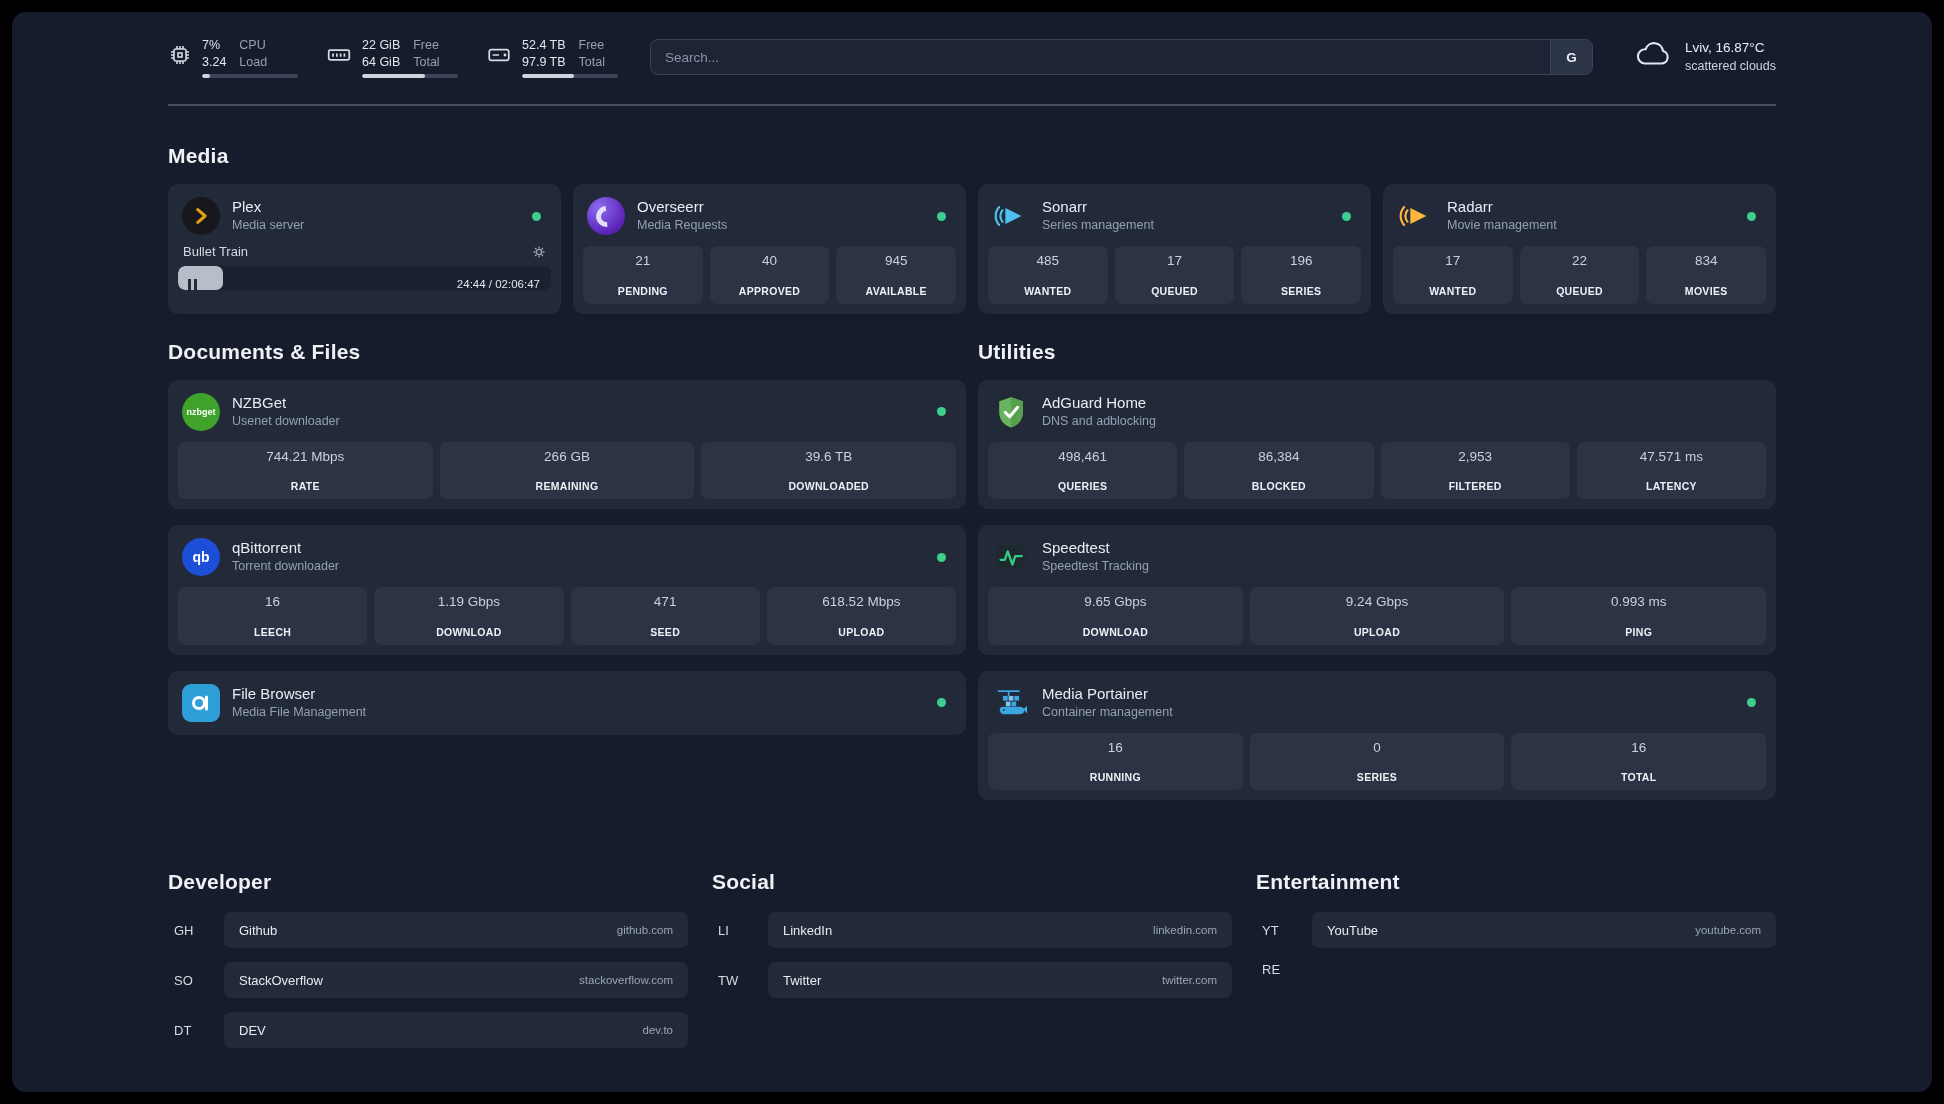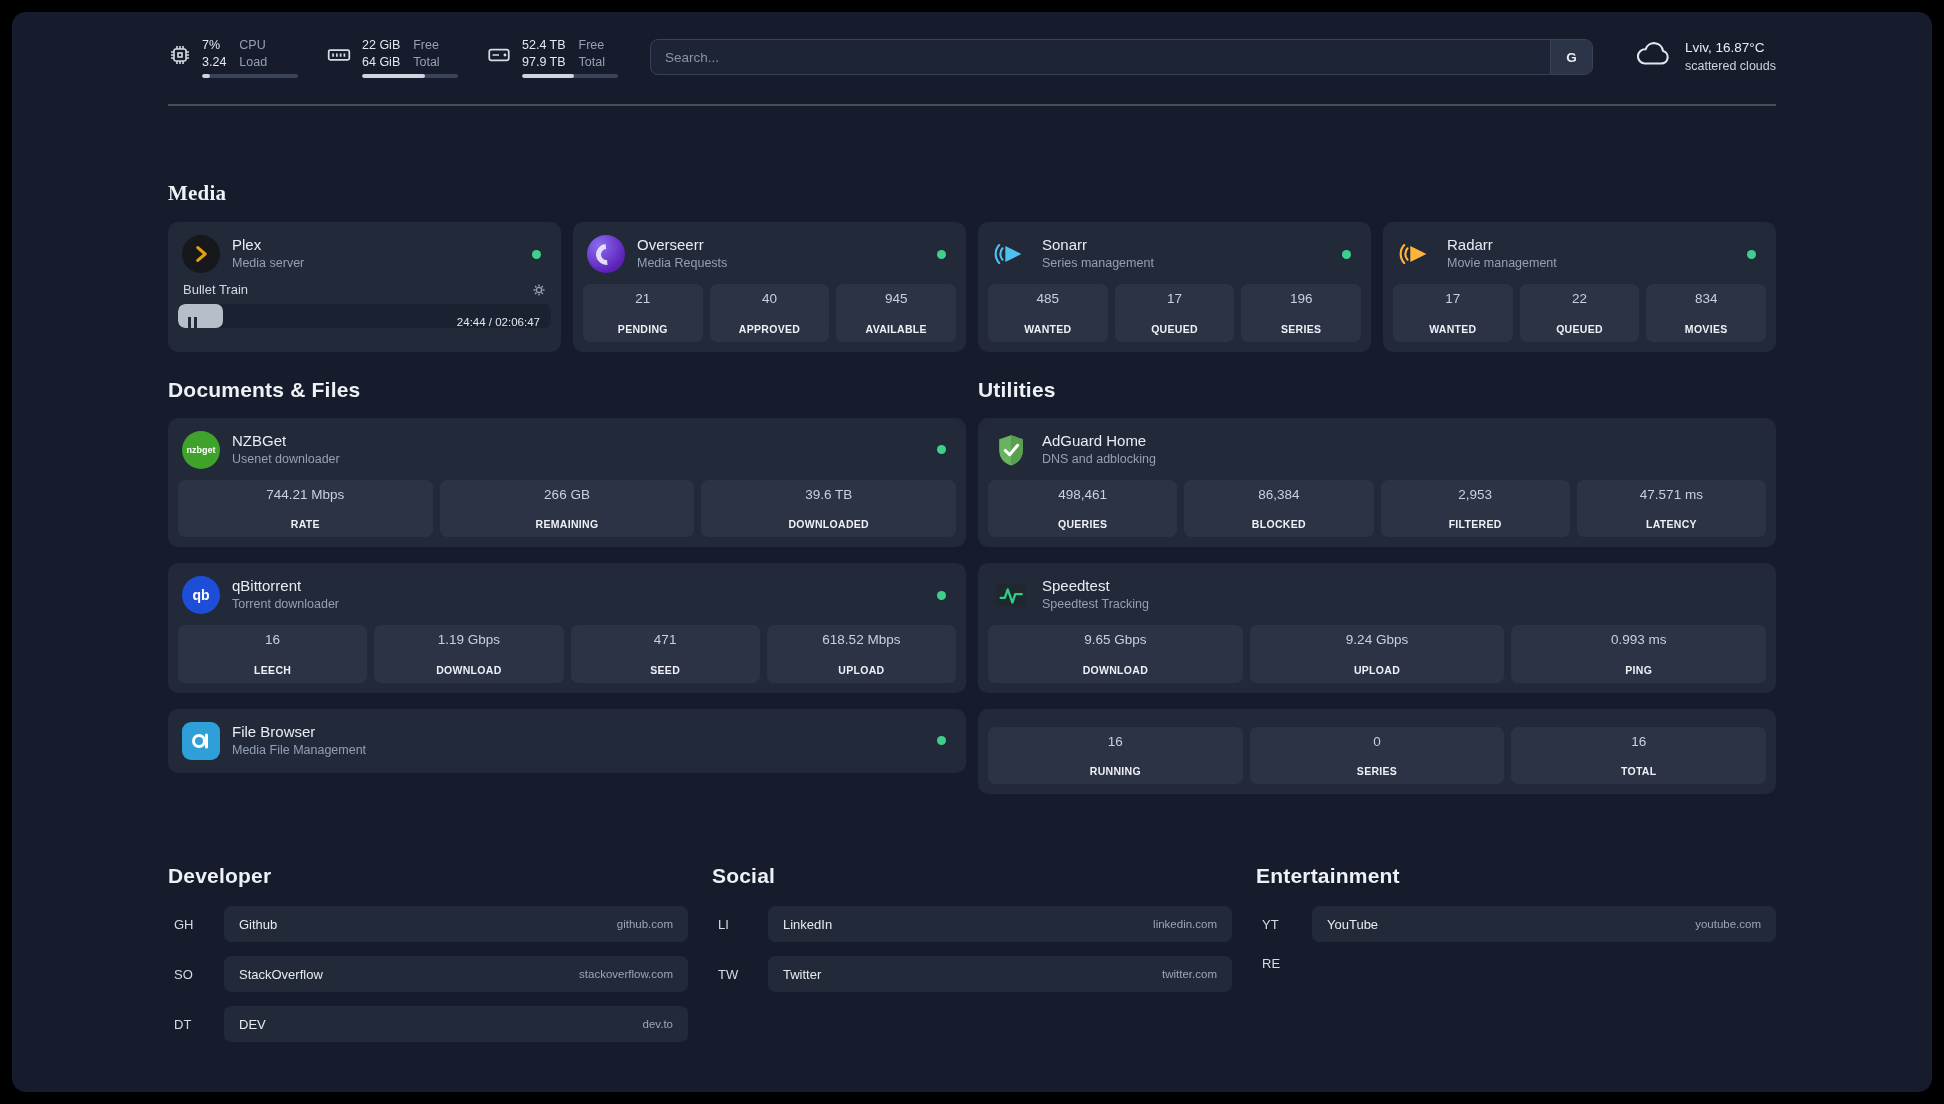--- a/index.html
+++ b/index.html
@@ -36,21 +36,21 @@
               color:#e9ecf2; font-size:13.5px; font-weight:700; cursor:pointer; font-family:inherit; }
 
   .weather { display:flex; align-items:center; gap:12px; flex:none; }
   .weather-loc { font-size:13.5px; color:#e9edf4; line-height:1.4; }
   .weather-cond { font-size:12.5px; color:#cdd4df; line-height:1.3; }
 
   .divider { border:none; border-top:2px solid rgba(255,255,255,0.22); margin-top:24px; }
 
   
   h2.section { font-size:21px; font-weight:600; color:#eef1f5; letter-spacing:.2px; }
-  .media-title { margin:75px 0 16px;font-family:Liberation Serif, serif; }
+  .media-title { margin:38px 0 16px; }
   .col h2.section { margin:26px 0 16px; }
   .grid4 { display:grid; grid-template-columns:repeat(4,1fr); gap:12px; }
   .cols2 { display:grid; grid-template-columns:1fr 1fr; gap:0 12px; align-items:start; }
   .stack { display:flex; flex-direction:column; gap:16px; }
 
   
   .card { background:#222938; border-radius:10px; padding:10px; display:flex; flex-direction:column; }
   .card-head { display:flex; align-items:center; gap:12px; padding:0 4px; min-height:44px; }
   .app-icon { width:38px; height:38px; flex:none; display:flex; align-items:center; justify-content:center; }
   .app-meta { display:flex; flex-direction:column; gap:2px; }
@@ -461,20 +461,40 @@
               <div class="stat-l">UPLOAD</div>
             </div>
             <div class="stat">
               <div class="stat-v">0.993 ms</div>
               <div class="stat-l">PING</div>
             </div>
           </div>
         </div>
 
         <div class="card">
+          <div class="card-head">
+            <div class="app-icon">
+              <svg width="34" height="34" viewBox="0 0 36 36" fill="none">
+                <path d="M4 5.5 h23 M15.5 5.5 v5" stroke="#3aa7e0" stroke-width="1.8"></path>
+                <rect x="9.5" y="10.5" width="5" height="5" fill="#3aa7e0"></rect>
+                <rect x="15.5" y="10.5" width="5" height="5" fill="#7fc8ec"></rect>
+                <rect x="21.5" y="10.5" width="5" height="5" fill="#3aa7e0"></rect>
+                <rect x="12.5" y="16.5" width="5" height="5" fill="#7fc8ec"></rect>
+                <rect x="18.5" y="16.5" width="5" height="5" fill="#3aa7e0"></rect>
+                <path d="M7 28 q-3-5.5 3-6 h17 q6 0.5 5 4.5 q-0.8 3.5-5.5 3.5 h-14.5 q-4 0-5-2 z" fill="#3aa7e0"></path>
+                <path d="M31 24.5 l4-3.5 v8 z" fill="#3aa7e0"></path>
+                <circle cx="10.5" cy="25.5" r="1" fill="#0c2a3a"></circle>
+              </svg>
+            </div>
+            <div class="app-meta">
+              <div class="app-name">Media Portainer</div>
+              <div class="app-desc">Container management</div>
+            </div>
+            <span class="dot"></span>
+          </div>
           <div class="stats">
             <div class="stat">
               <div class="stat-v">16</div>
               <div class="stat-l">RUNNING</div>
             </div>
             <div class="stat">
               <div class="stat-v">0</div>
               <div class="stat-l">SERIES</div>
             </div>
             <div class="stat">

